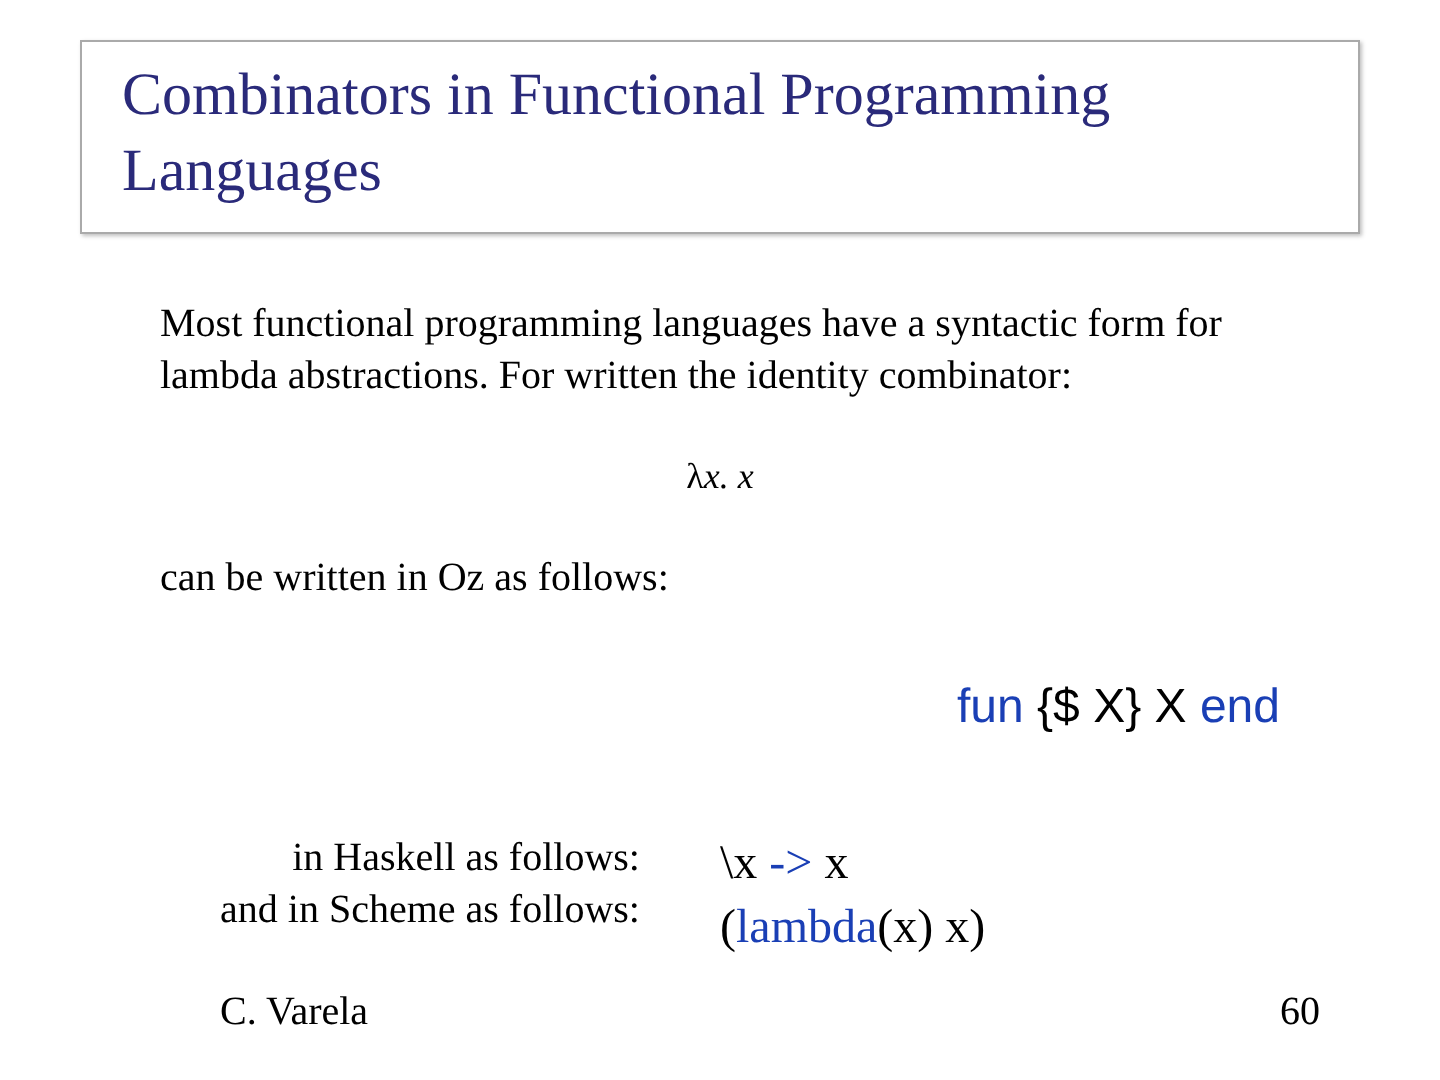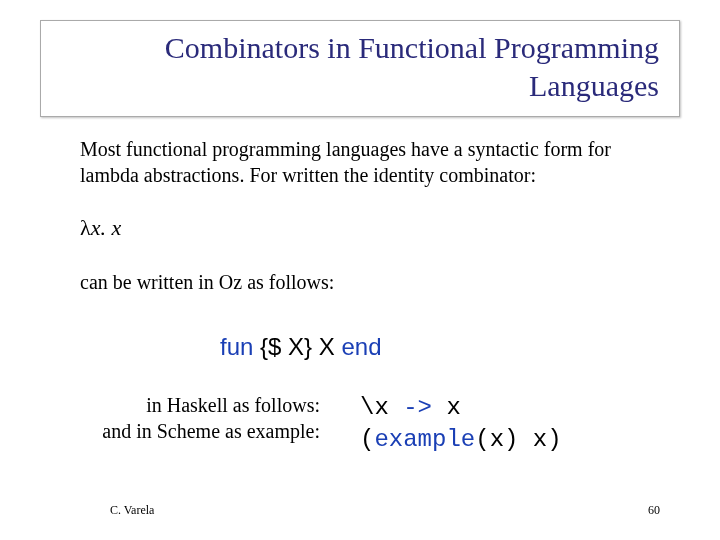--- a/index.html
+++ b/index.html
@@ -1,30 +1,30 @@
 <!DOCTYPE html>
 <html><head>
 <meta charset="utf-8">
 <style>
   * { margin: 0; padding: 0; box-sizing: border-box; }
   html, body { width: 720px; height: 540px; background: #fff; font-family: "Times New Roman", Times, serif; color: #000; }
   .slide { width: 720px; height: 540px; position: relative; padding: 20px 0 0 0; }
-  .title-box { margin: 0 40px 19px 40px; border: 1px solid #aaa; box-shadow: 1px 1px 2px rgba(0,0,0,0.25); padding: 8px 20px 12px 20px; text-align: right; }
+  .title-box { margin: 0 40px 32px 40px; border: 1px solid #aaa; box-shadow: 1px 1px 2px rgba(0,0,0,0.25); padding: 8px 20px 12px 20px; text-align: left; }
   .title-box h1 { font-size: 30px; font-weight: 400; color: #2a2a7a; line-height: 1.25; }
   .body { margin: 0 80px; font-size: 20px; line-height: 1.3; }
   .intro { margin-bottom: 26px; }
-  .lambda { font-style: italic; font-size: 22px; margin-bottom: 26px; }
+  .lambda { text-align: center; font-style: italic; font-size: 18px; margin-bottom: 26px; }
   .lambda .lam { font-family: 'Symbol', 'Times New Roman', serif; font-style: normal; }
   .oz-intro { margin-bottom: 36px; }
-  .oz-code { text-align: left; padding-left: 140px; font-size: 24px; margin-bottom: 30px; font-family: Arial, Helvetica, sans-serif; }
+  .oz-code { text-align: right; padding-left: 140px; font-size: 24px; margin-bottom: 46px; font-family: Arial, Helvetica, sans-serif; }
   .kw { color: #1a3fb5; }
   .two-col { display: flex; gap: 40px; }
   .left-col { flex: 0 0 240px; text-align: right; }
-  .right-col { flex: 1; font-family: Liberation Mono, monospace; font-size: 24px; line-height: 1.35; }
-  .footer { position: absolute; bottom: 22px; left: 0; right: 0; display: flex; justify-content: space-between; padding: 0 60px 0 110px; font-size: 12px; }
+  .right-col { flex: 1; font-family: Liberation Serif, serif; font-size: 24px; line-height: 1.35; }
+  .footer { position: absolute; bottom: 22px; left: 0; right: 0; display: flex; justify-content: space-between; padding: 0 60px 0 110px; font-size: 20px; }
 </style>
 </head>
 <body>
 
 <div class="slide">
   <div class="title-box">
     <h1>Combinators in Functional Programming Languages</h1>
   </div>
 
   <div class="body">
@@ -36,28 +36,28 @@
 
     <p class="oz-intro">can be written in Oz as follows:</p>
 
     <p class="oz-code">
       <span class="kw">fun</span><span> {$ X} X </span><span class="kw">end</span>
     </p>
 
     <div class="two-col">
       <div class="left-col">
         <p>in Haskell as follows:</p>
-        <p>and in Scheme as example:</p>
+        <p>and in Scheme as follows:</p>
       </div>
       <div class="right-col">
         <div>
           <span>\x </span><span class="kw">-&gt;</span><span> x</span>
         </div>
         <div>
-          <span>(</span><span class="kw">example</span><span>(x) x)</span>
+          <span>(</span><span class="kw">lambda</span><span>(x) x)</span>
         </div>
       </div>
     </div>
   </div>
 
   <div class="footer">
     <span>C. Varela</span>
     <span>60</span>
   </div>
 </div>

